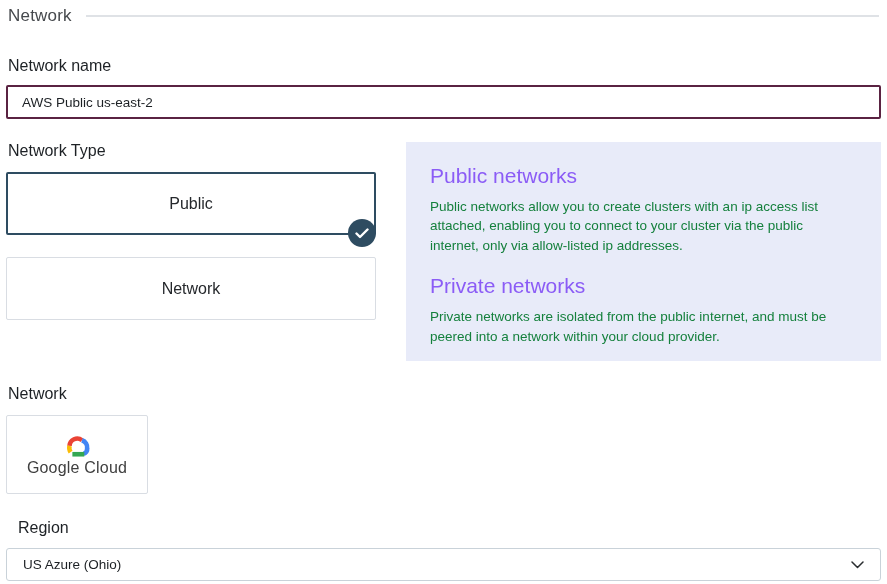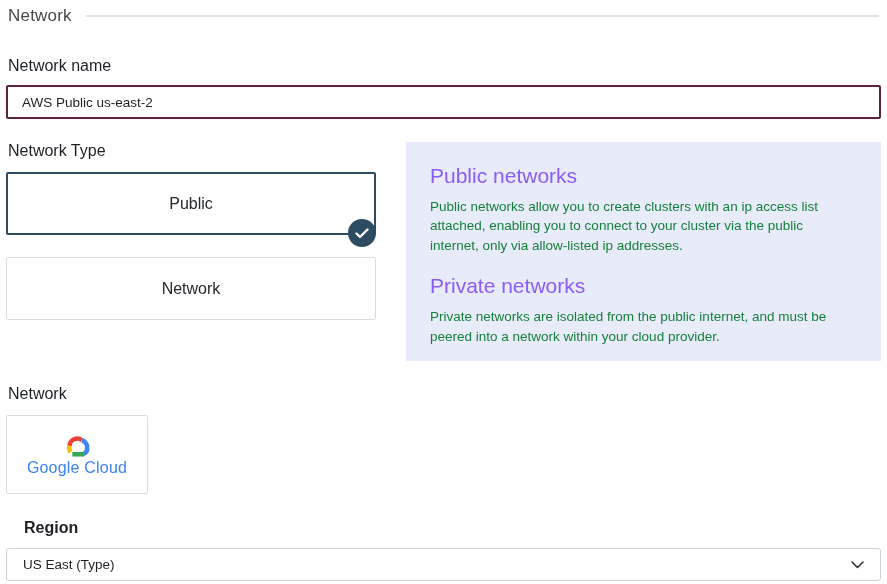--- a/index.html
+++ b/index.html
@@ -65,24 +65,24 @@
     border: 1px solid #d9dde3; border-radius: 2px;
     display: flex; align-items: center; justify-content: center; cursor: pointer;
   }
   .provider-card.selected { border: 2px solid #2e4c61; }
 
   .aws-logo { display: flex; flex-direction: column; align-items: center; margin-top: -2px; }
   .aws-word { font-size: 28px; font-weight: 700; letter-spacing: -1.5px; color: #232f3e; line-height: 1; }
   .azure-logo { display: flex; align-items: center; gap: 7px; }
   .azure-word { font-size: 21px; color: #2a63dd; letter-spacing: 0.2px; }
   .google-logo { display: flex; flex-direction: column; align-items: center; gap: 2px; }
-  .google-word { font-size: 16px; color: #3b82f6; letter-spacing: 0.2px; }
+  .google-word { font-size: 16px; color: #404040; letter-spacing: 0.2px; }
 
   
-  .region-label { margin: 25px 0 0 18px; font-weight: bold; }
+  .region-label { margin: 25px 0 0 12px; }
   .region-select {
     width: 875px; height: 33px; margin-top: 11px;
     border: 1px solid #c9d2d9; border-radius: 3px; background: #fff;
     display: flex; align-items: center; justify-content: space-between;
     padding: 0 16px; font-size: 13.5px; color: #1d2125; cursor: pointer;
   }
 </style>
 </head>
 <body>
 
@@ -141,19 +141,19 @@
             <path stroke="#34a853" d="M12.8 23.9 L 26.2 23.9"></path>
           </g>
         </svg>
         <span class="google-word">Google Cloud</span>
       </div>
     </div>
   </div>
 
   <div class="field-label region-label">Region</div>
   <div class="region-select">
-    <span>US East (Type)</span>
+    <span>US Azure (Ohio)</span>
     <svg width="13" height="8" viewBox="0 0 13 8">
       <polyline points="1,1 6.5,6.5 12,1" fill="none" stroke="#2b2e31" stroke-width="1.5" stroke-linecap="round" stroke-linejoin="round"></polyline>
     </svg>
   </div>
 
 </div>
 
 </body></html>

